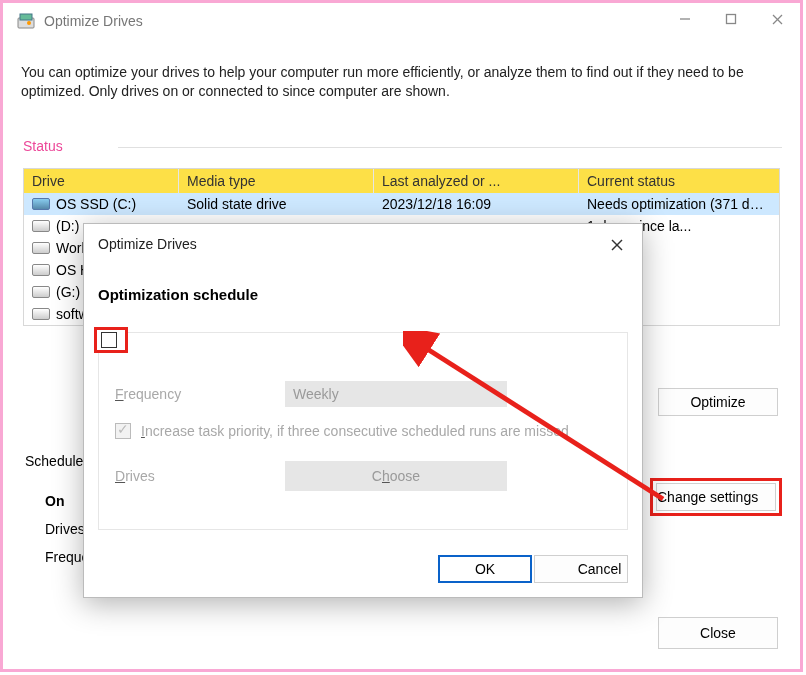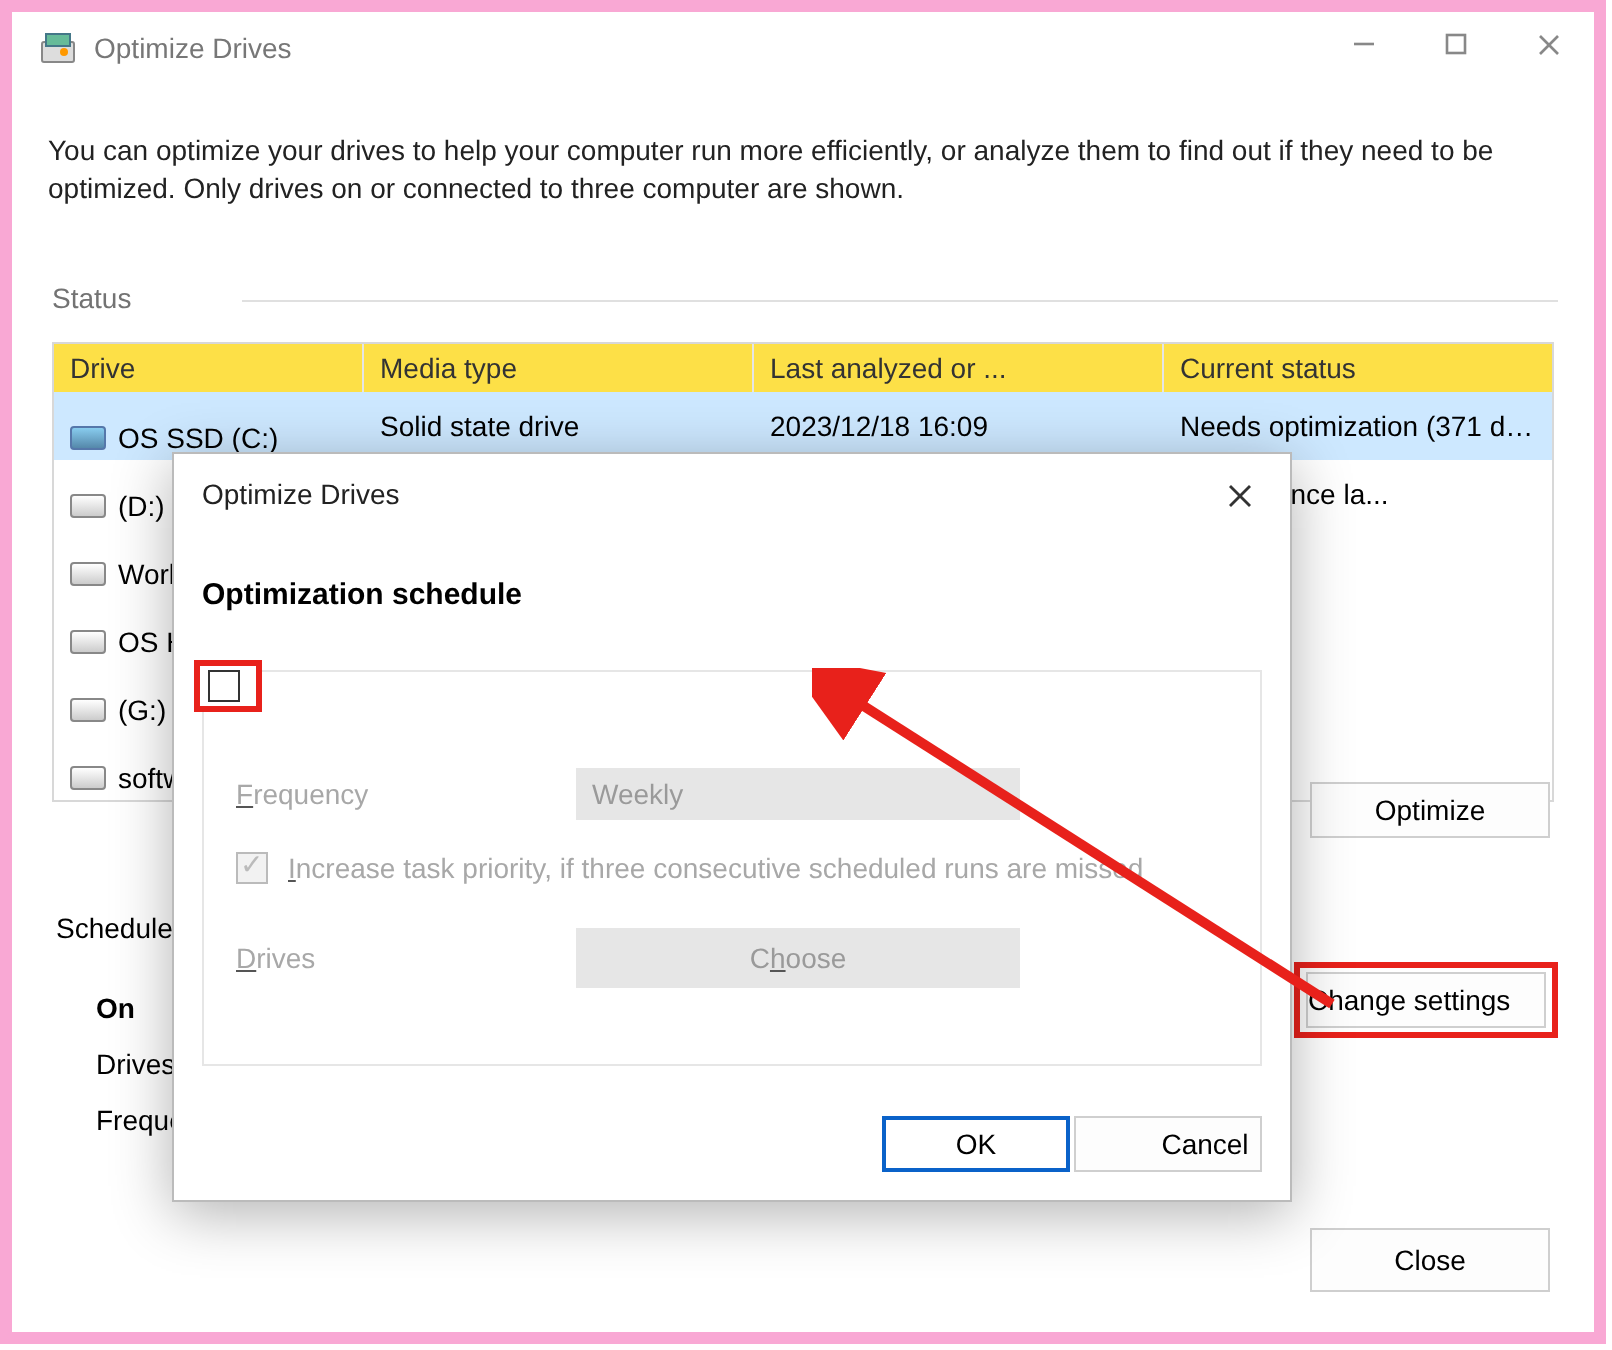--- a/index.html
+++ b/index.html
@@ -1,37 +1,37 @@
 <!DOCTYPE html>
 <html><head>
   <meta charset="utf-8">
   <style>
     * { box-sizing: border-box; font-family: "Segoe UI", Tahoma, sans-serif; font-size: 14px; }
     body { margin: 0; padding: 0; background: #fff; width: 806px; height: 675px; position: relative;overflow: hidden;}
-    .outer-border { position:absolute; top:0; left:0; width:803px; height:672px; border:6px solid #f9a8d4; background:#fff; }
+    .outer-border { position:absolute; top:0; left:0; width:803px; height:672px; border:3px solid #f9a8d4; background:#fff; }
     
     
     .titlebar { position:absolute; top:0; left:0; right:0; height:35px; display:flex; align-items:center; padding-left:14px; color:#777; }
     .titlebar .appicon { width:18px; height:18px; margin-right:9px; display:flex; align-items:center; justify-content:center;}
     .titlebar .wincontrols { position:absolute; right:0; top:0; display:flex; }
     .winbtn { width:46px; height:32px; display:flex; justify-content:center; align-items:center; color:#888; }
     
     
     .desc { position:absolute; top:60px; left:18px; right:20px; color:#222; line-height:1.35; }
-    .status-label { position:absolute; top:135px; left:20px; color:#737373; }
+    .status-label { position:absolute; top:135px; left:20px; color:#ec4899; }
     .status-hr { position:absolute; top:144px; left:115px; right:18px; height:1px; background:#e0e0e0; }
     
     .drive-table { position:absolute; top:165px; left:20px; right:20px; border:1px solid #d8d8d8; }
     .drive-table-header { display:flex; background:#fde047; }
     .dh { padding:4px 8px; border-right:1px solid #e5e5e5; color:#333; }
     .dh.c1{ width:155px;} .dh.c2{ width:195px;} .dh.c3{ width:205px;} .dh.c4{ flex:1; border-right:none;}
     .drive-row { display:flex; align-items:center; }
     .drive-row.sel { background:#cde8ff; }
     .dc { padding:3px 8px; white-space:nowrap; overflow:hidden; text-overflow:ellipsis; }
-    .dc.c1{ width:155px; display:flex; align-items:center; gap:6px;margin-top:12px;}
+    .dc.c1{ width:155px; display:flex; align-items:center; gap:6px;}
     .dc.c2{ width:195px;} .dc.c3{ width:205px;} .dc.c4{ flex:1;}
     .driveico { width:18px; height:12px; border:1px solid #888; border-radius:2px; background:linear-gradient(#fff,#ccc); display:inline-block; flex-shrink:0;}
     .driveico.ssd { background:linear-gradient(#8ce,#58a); border-color:#57a;}
     
     .optimize-btn { position:absolute; top:385px; right:22px; width:120px; height:28px; border:1px solid #cfcfcf; background:#fdfdfd; text-align:center; line-height:26px; }
     
     .sched-label { position:absolute; top:450px; left:22px; }
     .on-label { position:absolute; top:490px; left:42px; font-weight:600;}
     .drv-label { position:absolute; top:518px; left:42px;}
     .freq-label-bg { position:absolute; top:546px; left:42px;}
@@ -98,21 +98,21 @@
         </div>
       <div class="winbtn">
           <svg width="13" height="13">
             <line x1="2" y1="2" x2="11" y2="11" stroke="#888" stroke-width="1.3"></line>
             <line x1="11" y1="2" x2="2" y2="11" stroke="#888" stroke-width="1.3"></line>
           </svg>
         </div>
     </div>
   </div>
 
-  <div class="desc">You can optimize your drives to help your computer run more efficiently, or analyze them to find out if they need to be optimized. Only drives on or connected to three computer are shown.</div>
+  <div class="desc">You can optimize your drives to help your computer run more efficiently, or analyze them to find out if they need to be optimized. Only drives on or connected to since computer are shown.</div>
 
   <div class="status-label">Status</div>
   <div class="status-hr"></div>
 
   <div class="drive-table">
     <div class="drive-table-header">
       <div class="dh c1">Drive</div>
       <div class="dh c2">Media type</div>
       <div class="dh c3">Last analyzed or ...</div>
       <div class="dh c4">Current status</div>

